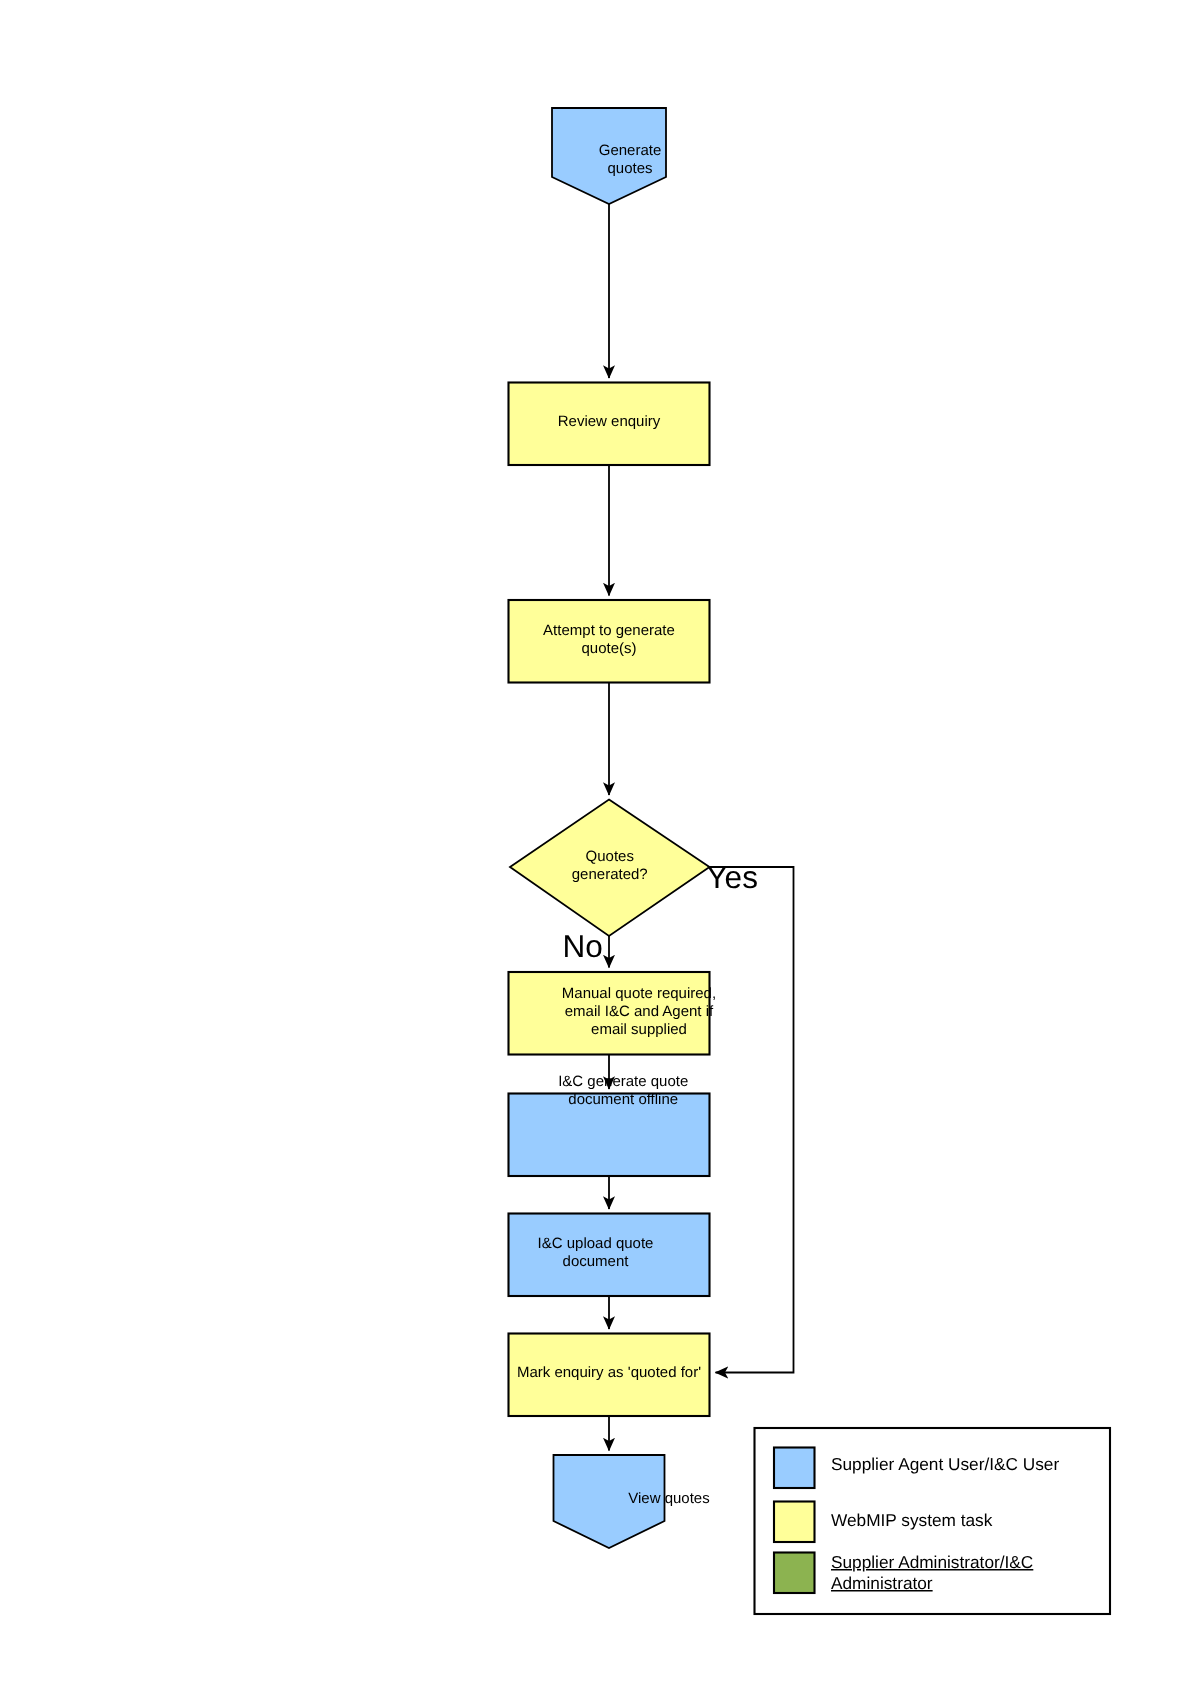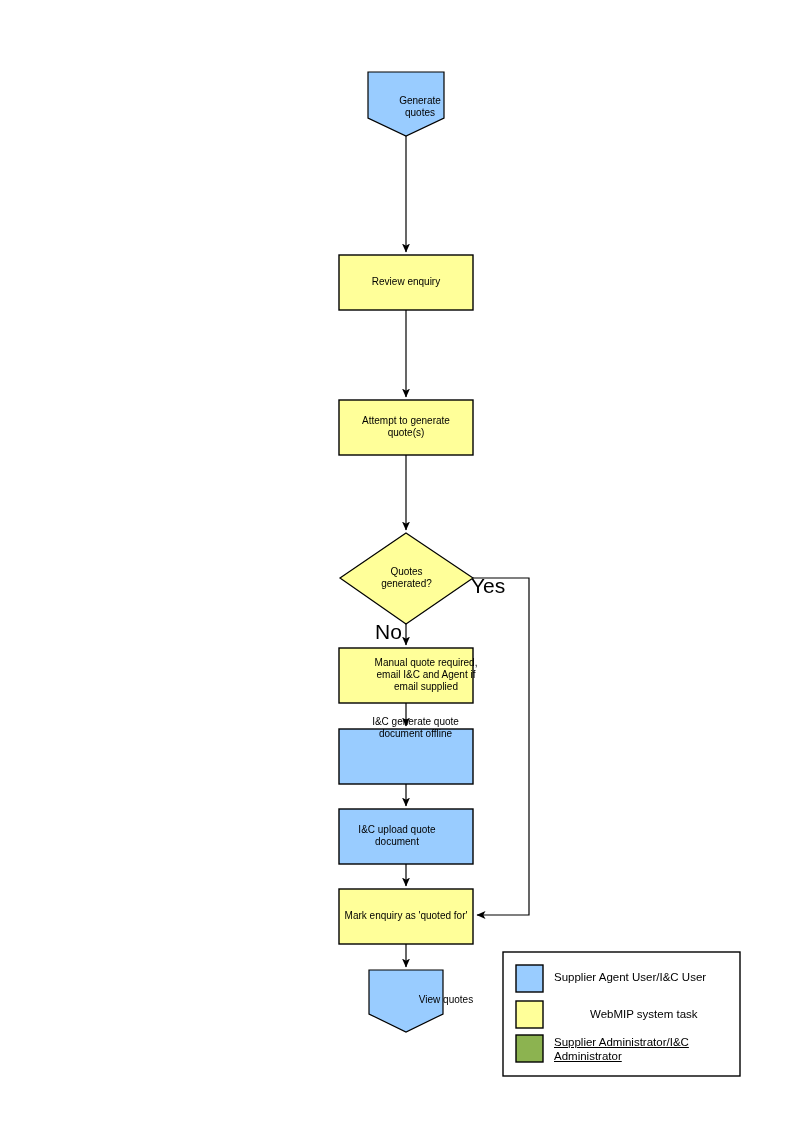--- a/index.html
+++ b/index.html
@@ -134,16 +134,16 @@
 <div class="node-label" style="left:335px; top:910px; width:142px;">Mark enquiry as 'quoted for'</div>
 
 <div class="node-label" style="left:369px; top:994px; width:74px;margin-left:40px;">View quotes</div>
 
 <div class="edge-label" style="left:471px; top:575px;">Yes</div>
 
 <div class="edge-label" style="left:375px; top:621px;">No</div>
 
 <div class="legend-label" style="left:554px; top:970px; width:180px;">Supplier Agent User/I&amp;C User</div>
 
-<div class="legend-label" style="left:554px; top:1007px; width:180px;margin-left:36px;">WebMIP system task</div>
+<div class="legend-label" style="left:554px; top:1007px; width:180px;">WebMIP system task</div>
 
 <div class="legend-label" style="left:554px; top:1035px; width:180px;text-decoration:underline;">Supplier Administrator/I&amp;C
 Administrator</div>
 
 </body></html>

